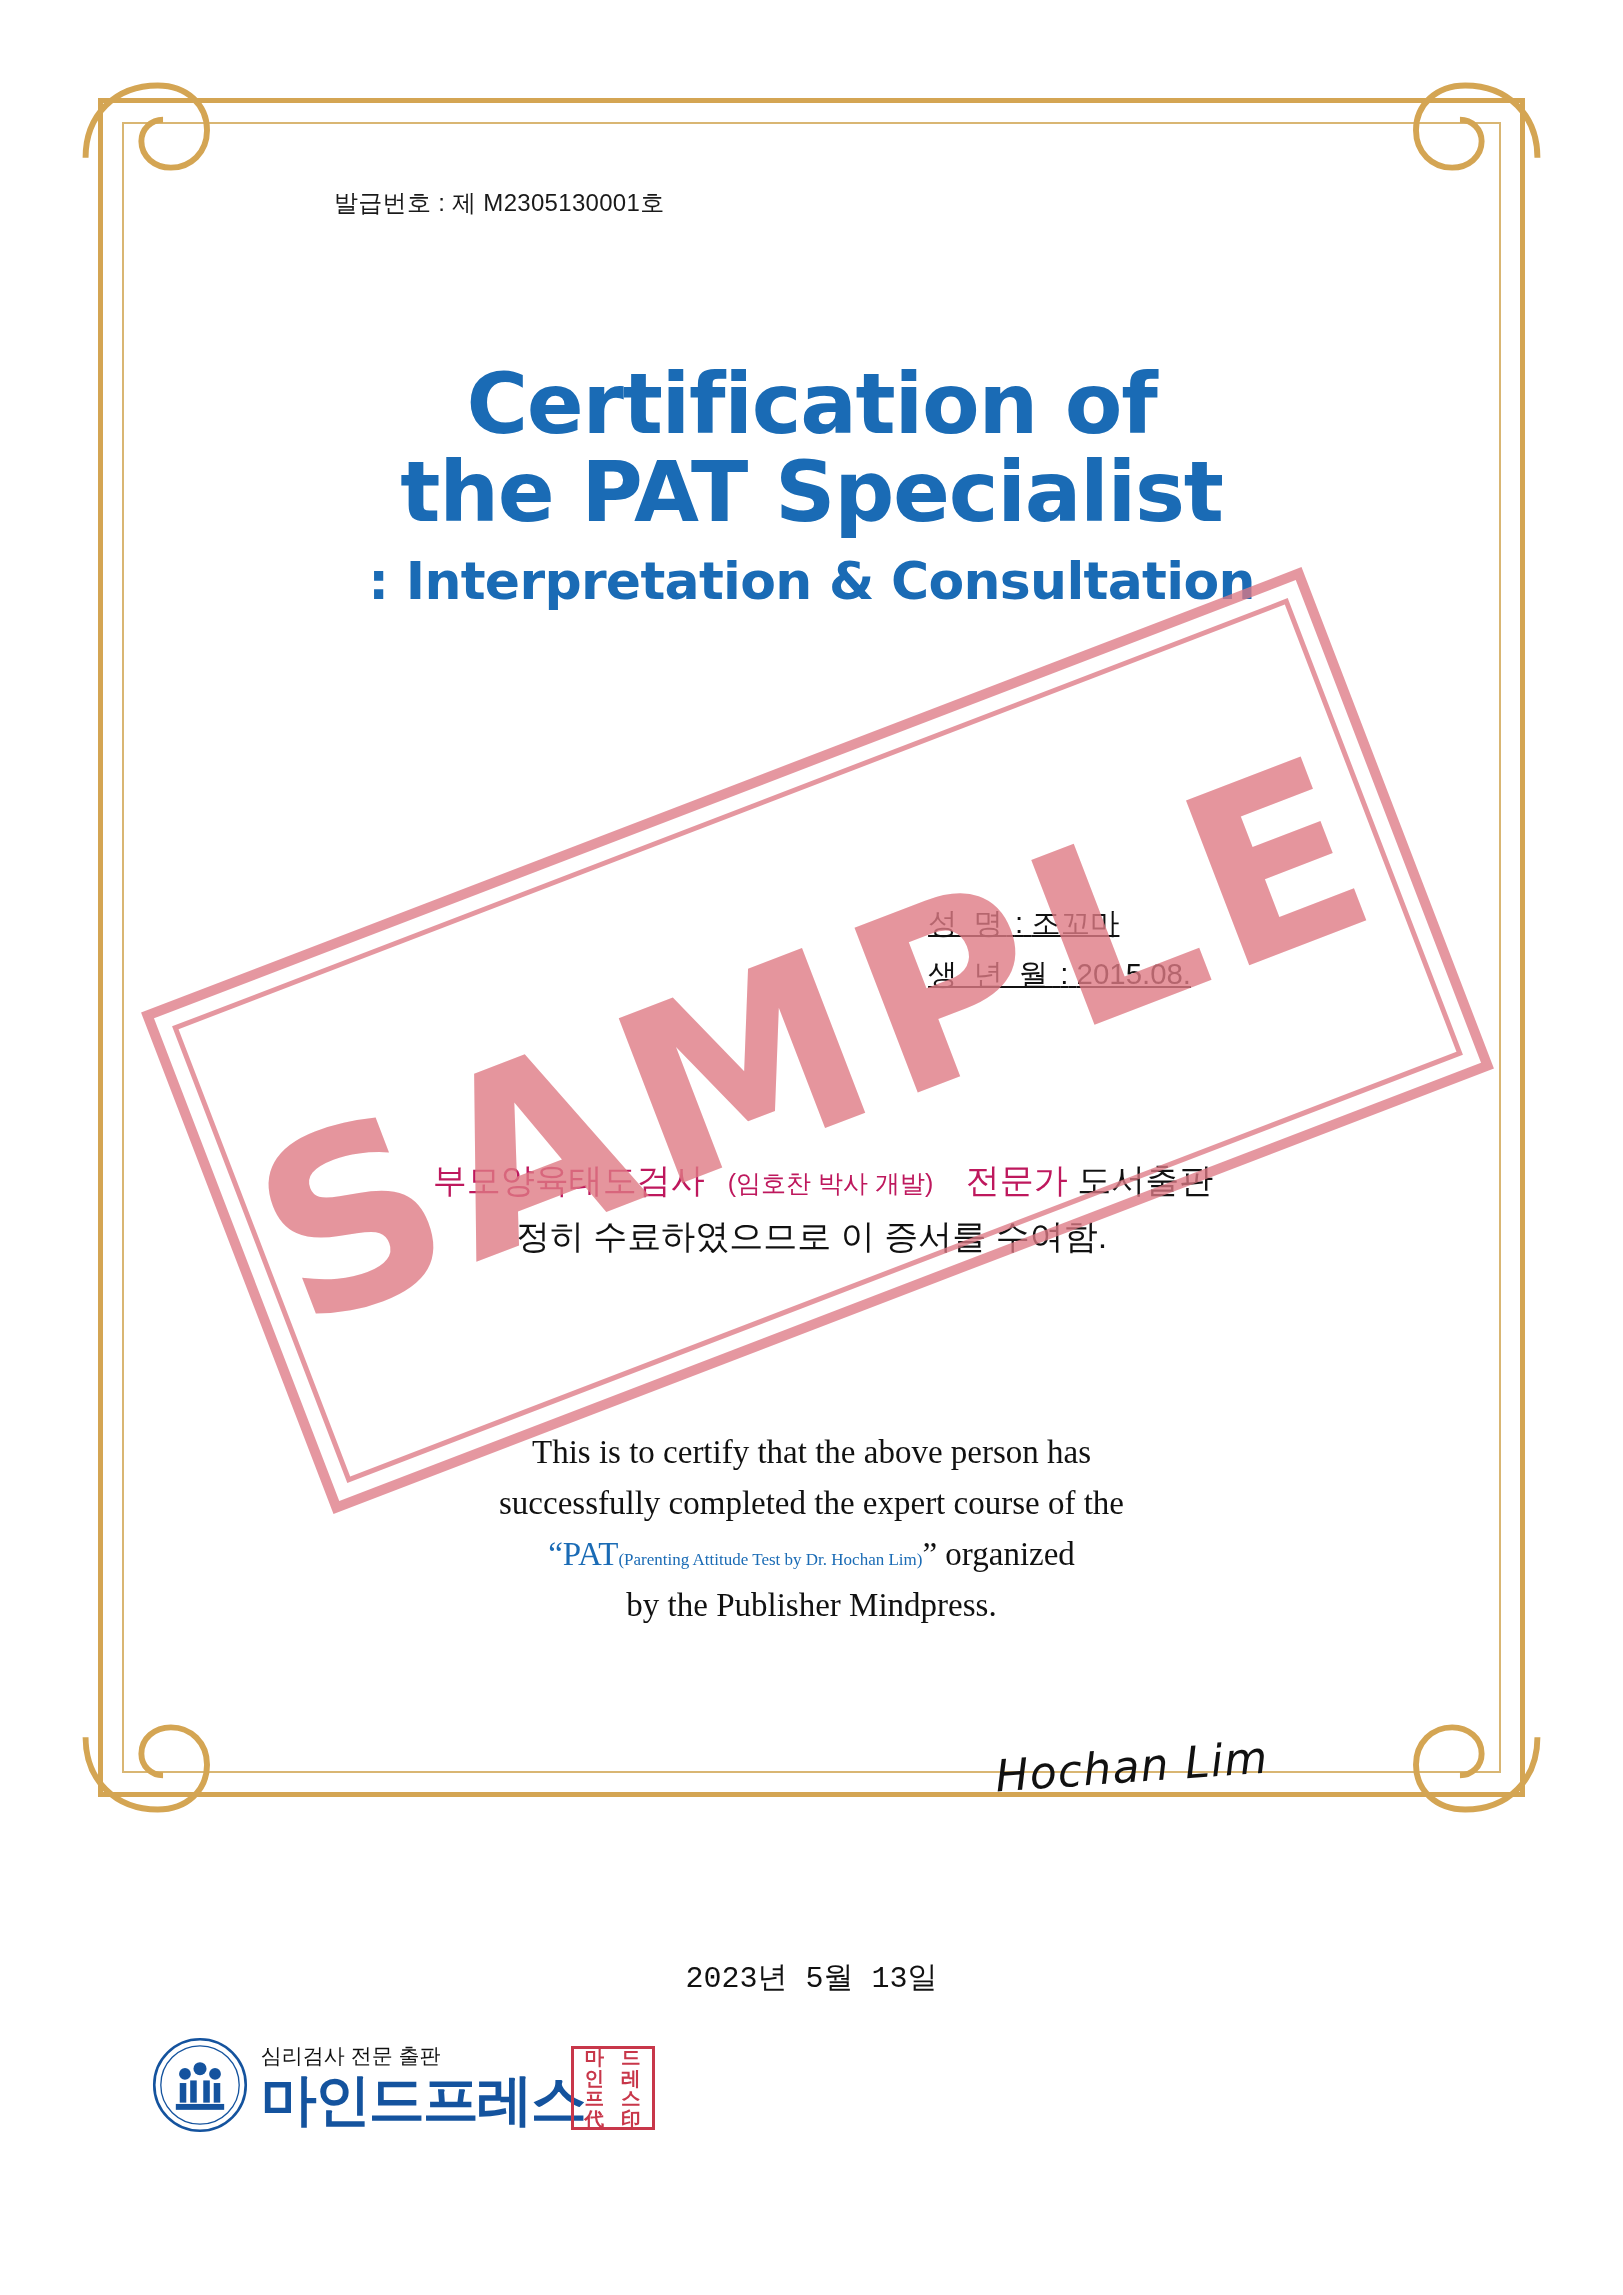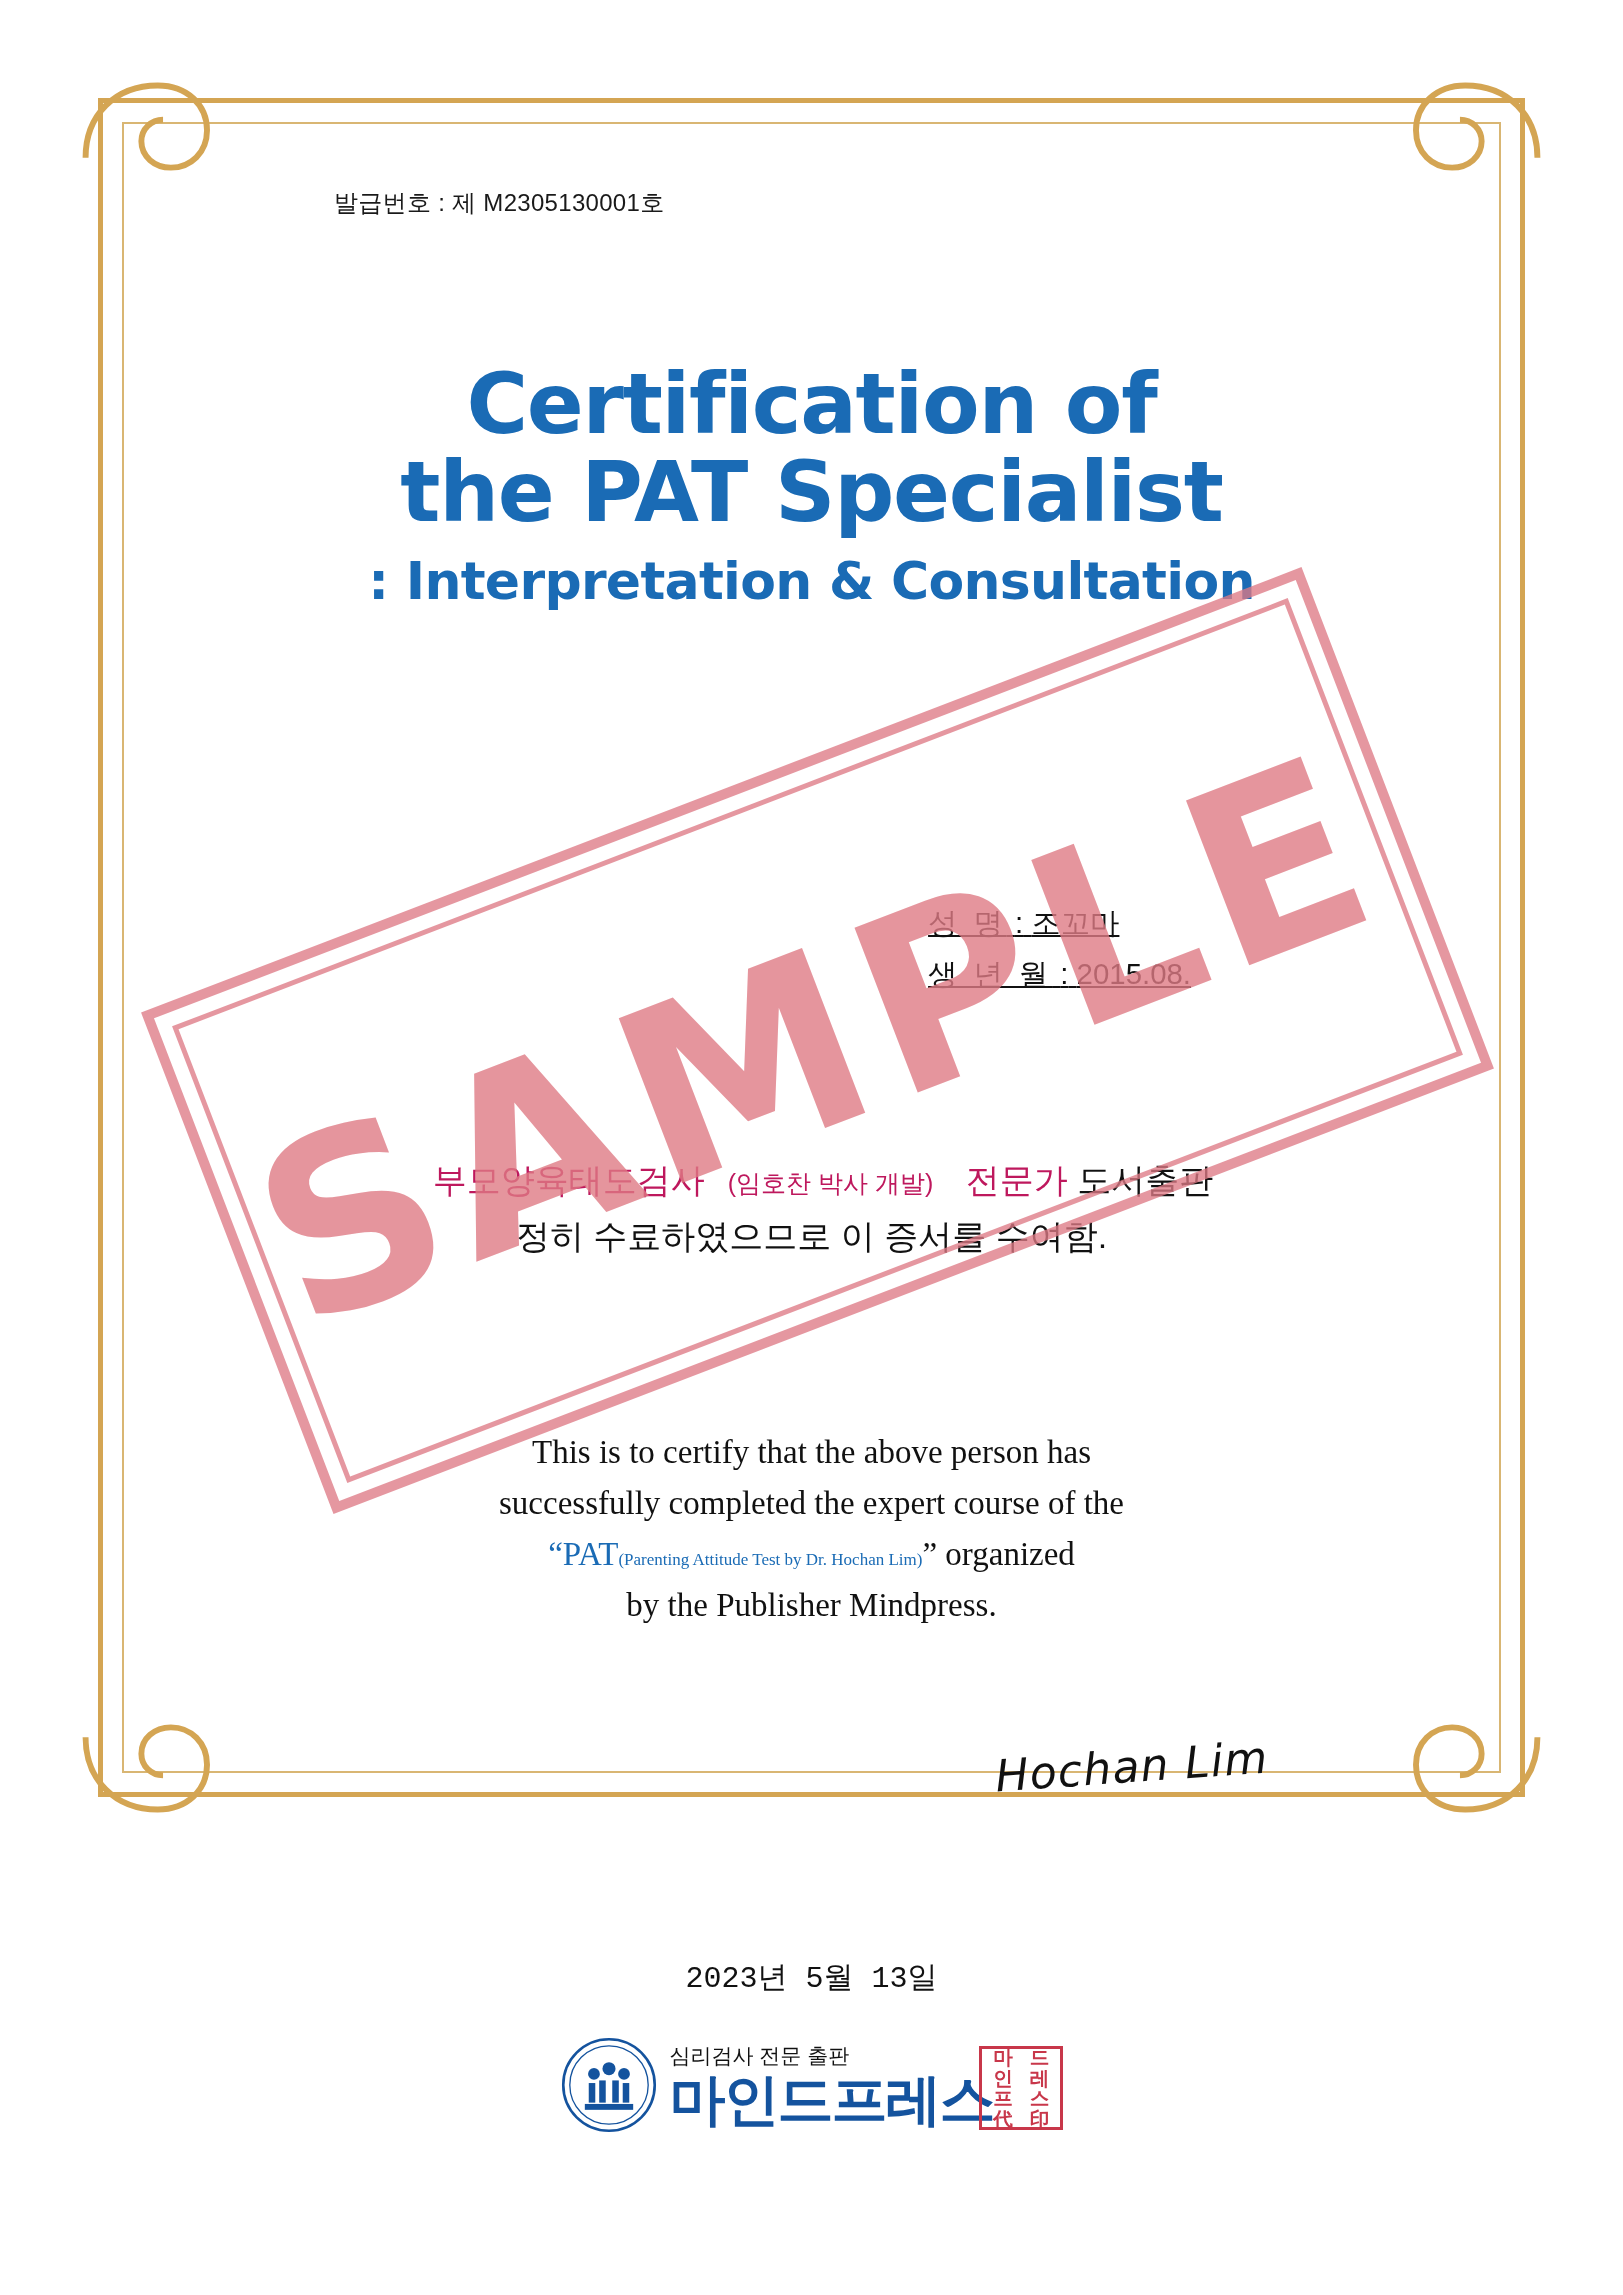--- a/index.html
+++ b/index.html
@@ -158,21 +158,21 @@
     color: #111;
     font-family: Liberation Mono, monospace;
   }
 
   
   .logo-row {
     position: absolute;
     top: 1885px;
     left: 0; right: 0;
     display: flex;
-    justify-content: center;
+    justify-content: flex-start;
     align-items: center;
     gap: 11.8px;
   }
   .logo-mark { width: 98px; height: 98px; }
   .logo-text-block { text-align: left; }
   .logo-tagline {
     font-size: 21px;
     color: #111;
     margin-bottom: 1.3px;
     letter-spacing: 0px;

